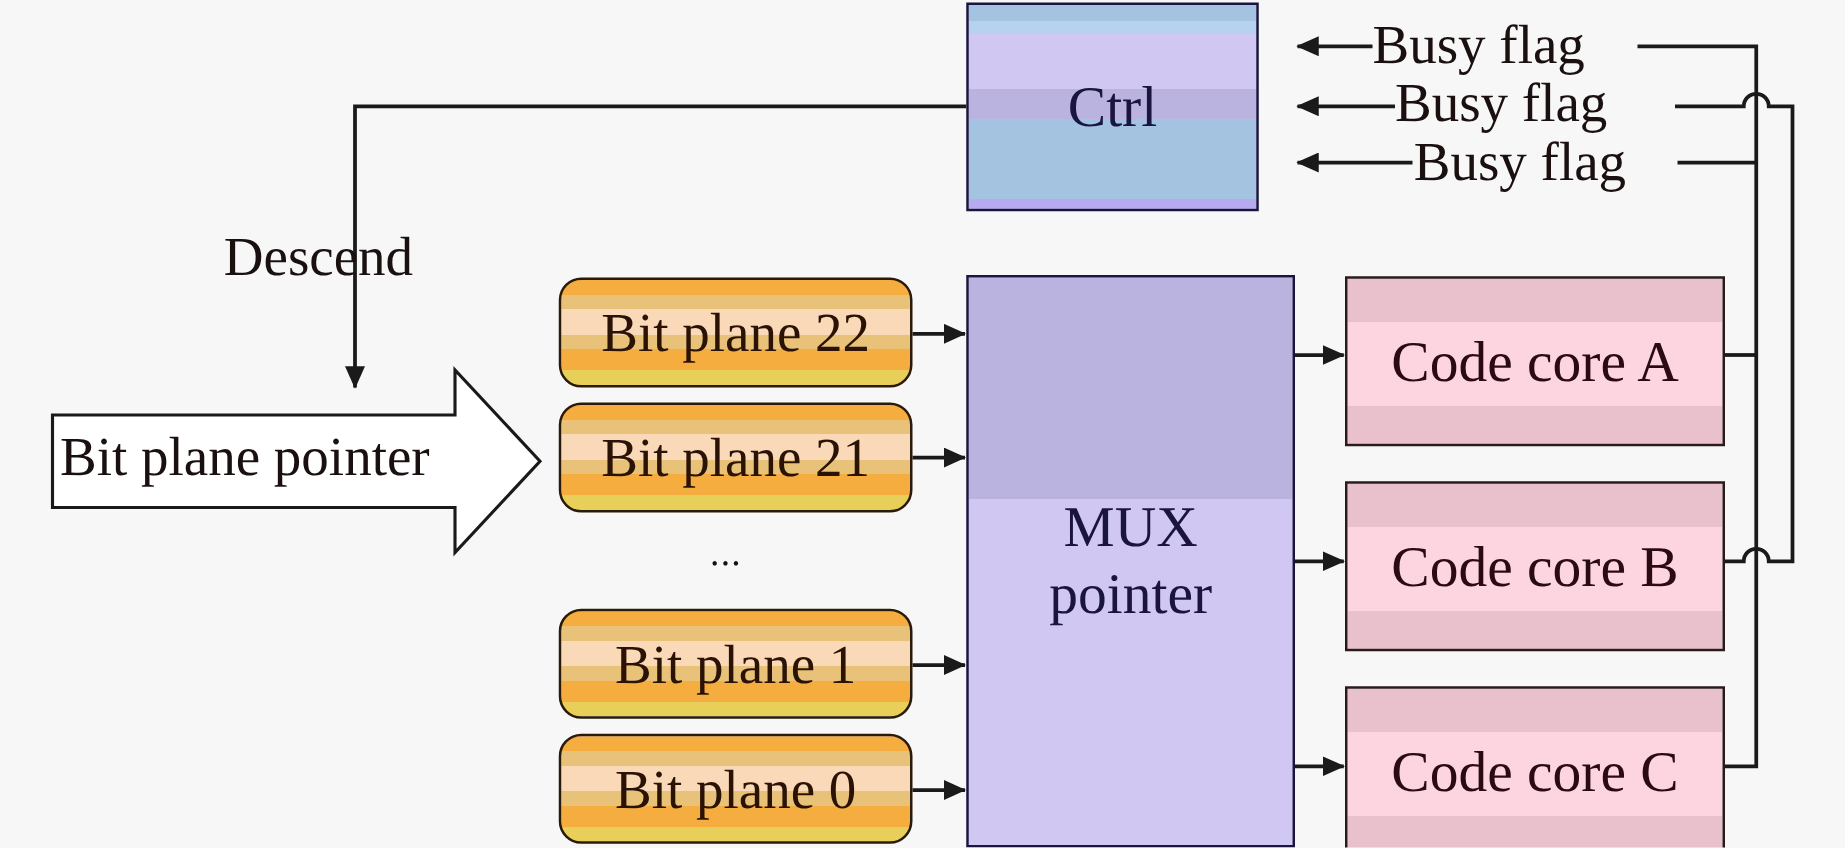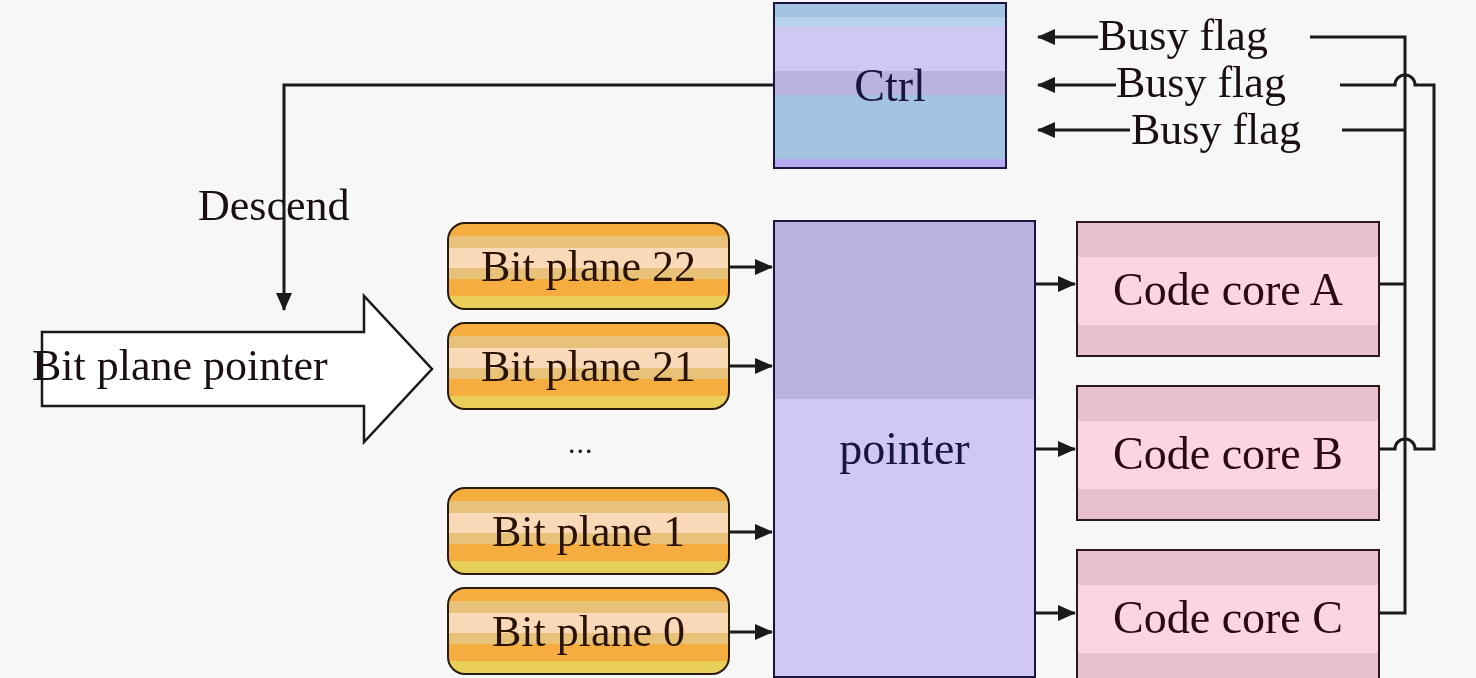--- a/index.html
+++ b/index.html
@@ -31,21 +31,21 @@
     background: linear-gradient(to bottom, #f5ad3f 0%, #f5ad3f 14%, #e9c27a 14%, #e9c27a 28%, #fad9b8 28%, #fad9b8 52%, #e9c27a 52%, #e9c27a 66%, #f5ad3f 66%, #f5ad3f 86%, #e7cf5a 86%);
     font-size: 44px; color: #2a1205;
   }
   .core {
     left: 1076px; width: 304px; height: 136px;
     border: 2px solid #2a1a1a;
     background: linear-gradient(to bottom, #e9c1cc 0%, #e9c1cc 26%, #fdd5e0 26%, #fdd5e0 77%, #e9c1cc 77%);
     font-size: 46px; color: #2a0a14;
   }
   .label { position: absolute; font-size: 44px; line-height: 1; white-space: nowrap; }
-  .pointer-text { position: absolute; left: 32px; top: 344px; font-size: 44px; line-height: 1; white-space: nowrap; }
+  .pointer-text { position: absolute; left: 48px; top: 344px; font-size: 44px; line-height: 1; white-space: nowrap; }
   .dots { position: absolute; left: 568px; top: 426px; font-size: 30px; letter-spacing: 1px; }
 </style>
 </head>
 <body>
 
 <svg class="wires" viewBox="0 0 1476 678">
   <defs>
     <marker id="arr" markerWidth="10" markerHeight="10" refX="9" refY="5" orient="auto" markerUnits="userSpaceOnUse">
       <path d="M0,0 L10,5 L0,10 z" fill="#1a1a1a"></path>
     </marker>
@@ -79,25 +79,26 @@
 
   <path d="M42,332 L364,332 L364,296 L432,369 L364,442 L364,406 L42,406 Z" fill="#ffffff" stroke="#1a1a1a" stroke-width="2.5"></path>
 </svg>
 
 <div class="box ctrl">
   <span>Ctrl</span>
 </div>
 
 <div class="box mux">
   <div>
+    <span>MUX</span>
     <span>pointer</span>
   </div>
 </div>
 
-<div class="label" style="left:198px; top:184px;">Descend</div>
+<div class="label" style="left:179px; top:184px;">Descend</div>
 
 <div class="pointer-text">Bit plane pointer</div>
 
 <div class="box plane" style="top:222px;">
   <span>Bit plane 22</span>
 </div>
 <div class="box plane" style="top:322px;">
   <span>Bit plane 21</span>
 </div>
 <div class="dots">...</div>

